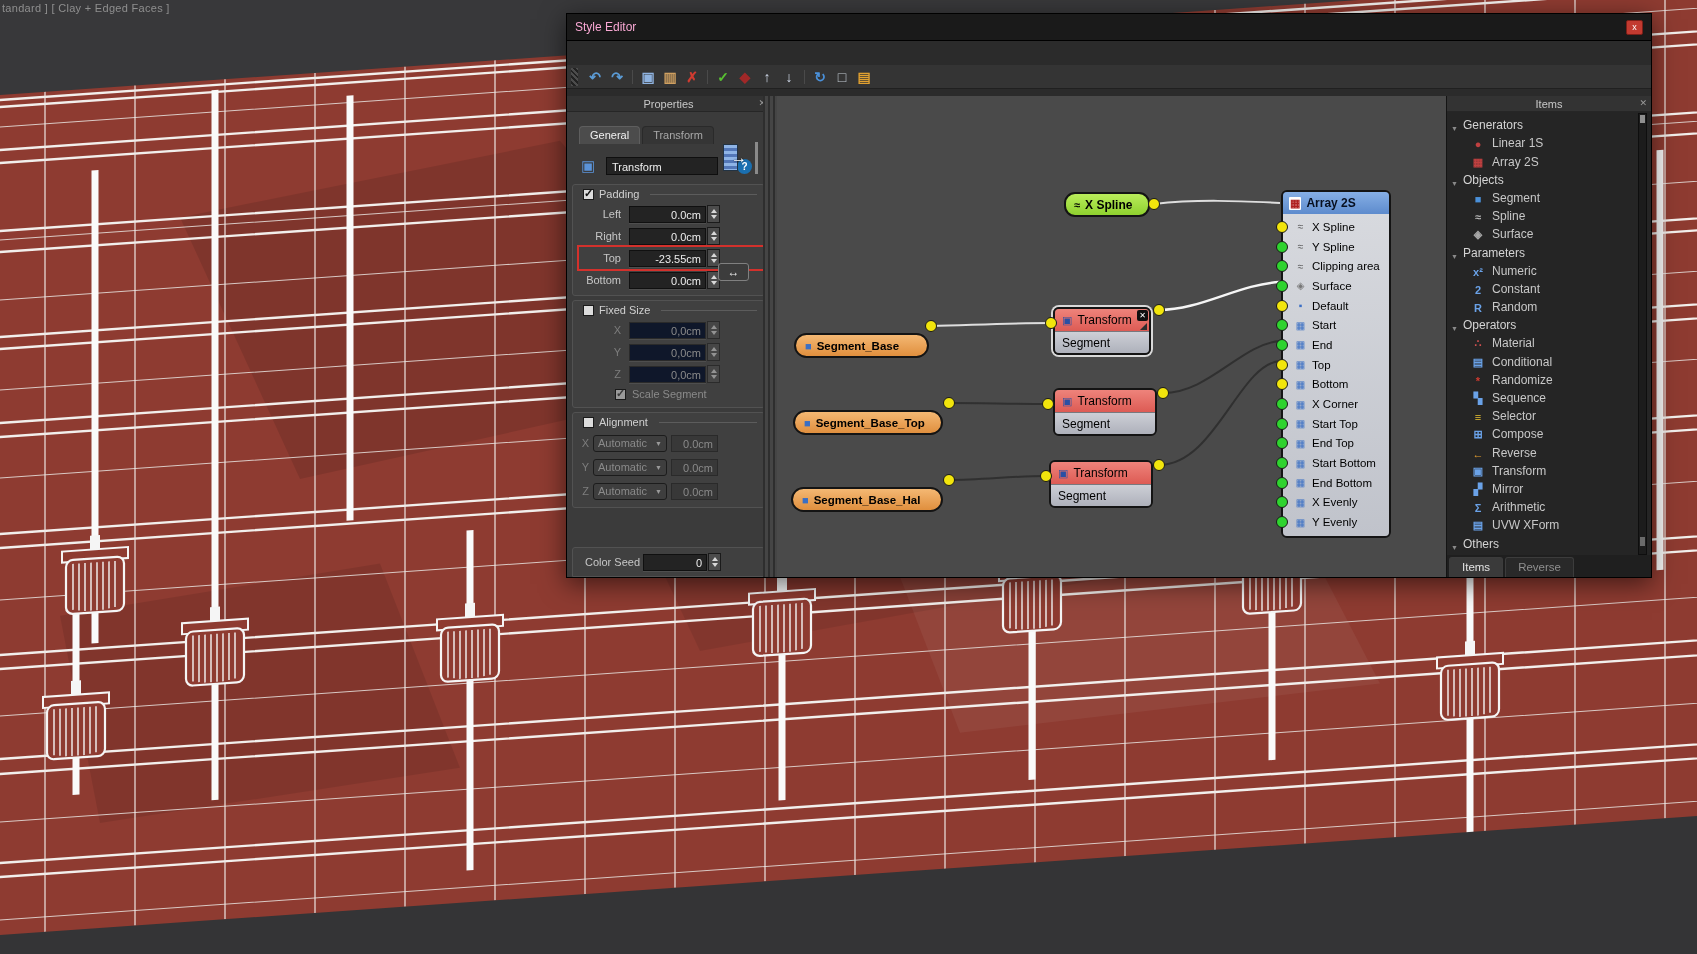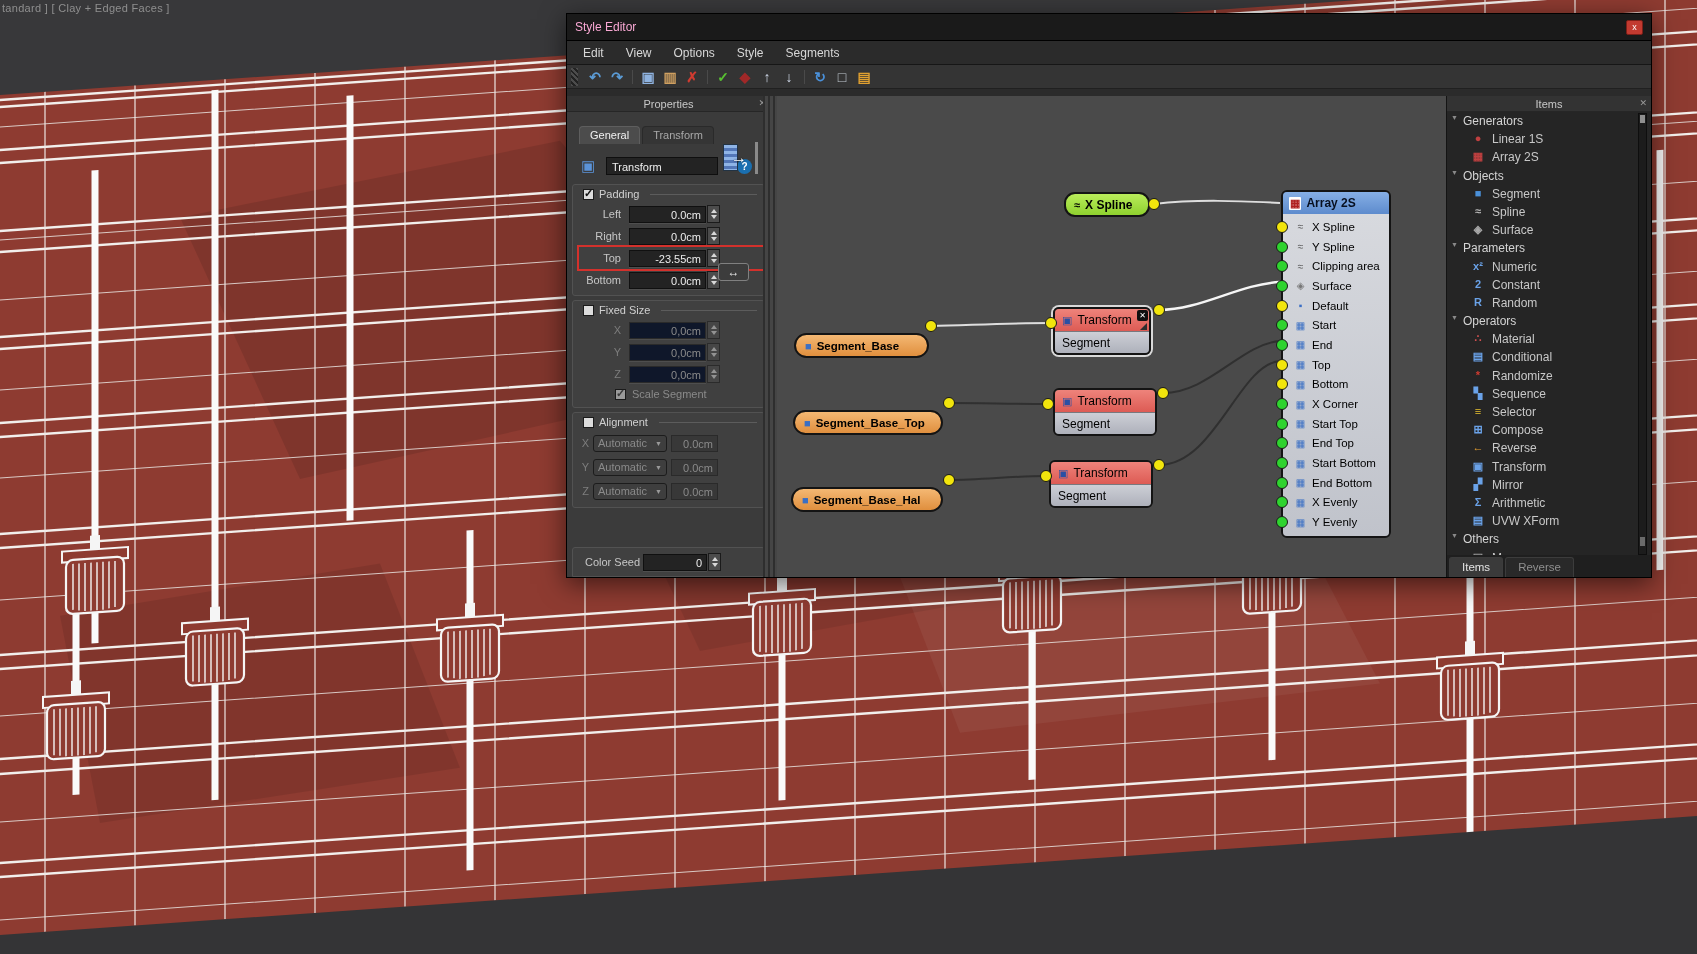--- a/index.html
+++ b/index.html
@@ -120,21 +120,21 @@
   .arow{height:19.7px;display:flex;align-items:center;gap:5px;padding:0 3px 0 11px;position:relative;font-size:11.5px}
   .arow .ricon{width:13px;text-align:center;font-size:10px}
   .port{position:absolute;width:12px;height:12px;border-radius:50%;border:1.5px solid #1a1a1a;z-index:5}
   .port.yellow{background:#f2e50c}
   .port.green{background:#2fd32f}
   .arow .port{left:-7px;top:50%;margin-top:-6px}
 
   
   #items{position:absolute;right:0;top:82px;width:205px;bottom:0;background:#252525;border-left:1px solid #141414}
   #tree{position:absolute;left:0;top:17px;right:16px;bottom:22px;overflow:hidden;padding-top:1px}
-  .trow{height:18.2px;display:flex;align-items:flex-start;font-size:12px;color:#c8c8c8}
+  .trow{height:18.2px;display:flex;align-items:flex-end;font-size:12px;color:#c8c8c8}
   .trow.group{padding-left:4px;gap:4px;color:#d4d4d4}
   .trow.group .tri{font-size:7px;color:#8a8a8a;width:8px}
   .trow.item{padding-left:24px;gap:7px}
   .tree-icon{width:14px;text-align:center;font-size:11px;font-weight:bold}
   #iscroll{position:absolute;right:4px;top:17px;width:9px;bottom:22px;background:#1c1c1c;border:1px solid #0e0e0e}
   #iscroll .thumb{position:absolute;left:1px;right:1px;top:1px;height:8px;background:#8f8f8f}
   #iscroll .thumb2{position:absolute;left:1px;right:1px;bottom:8px;height:9px;background:#6a6a6a}
   #item-tabs{position:absolute;left:0;right:0;bottom:0;height:22px;background:#1f1f1f;display:flex;align-items:flex-end;padding-left:2px;gap:2px}
   .itab{height:20px;padding:3px 12px;font-size:11.5px;border:1px solid #3c3c3c;border-bottom:none;border-radius:3px 3px 0 0;
       background:#292929;color:#8f8f8f}
@@ -183,28 +183,20 @@
   <span id="vp-label">tandard ] [ Clay + Edged Faces ]</span>
 </div>
 
 <div id="win">
 
   <div id="titlebar">
     <span class="ttl">Style Editor</span>
     <div id="win-close">x</div>
   </div>
 
-  <div id="menubar">
-
-  <span class="menu-item">Edit</span>
-      <span class="menu-item">View</span>
-      <span class="menu-item">Options</span>
-      <span class="menu-item">Style</span>
-      <span class="menu-item">Segments</span>
-    </div>
 
   <div id="toolbar">
     <div id="tb-grip"></div>
     <div style="display:flex;align-items:center">
 
     <span>
         <span class="tb-icon" style="color: rgb(91, 155, 213);">↶</span>
 
       </span>
         <span>

